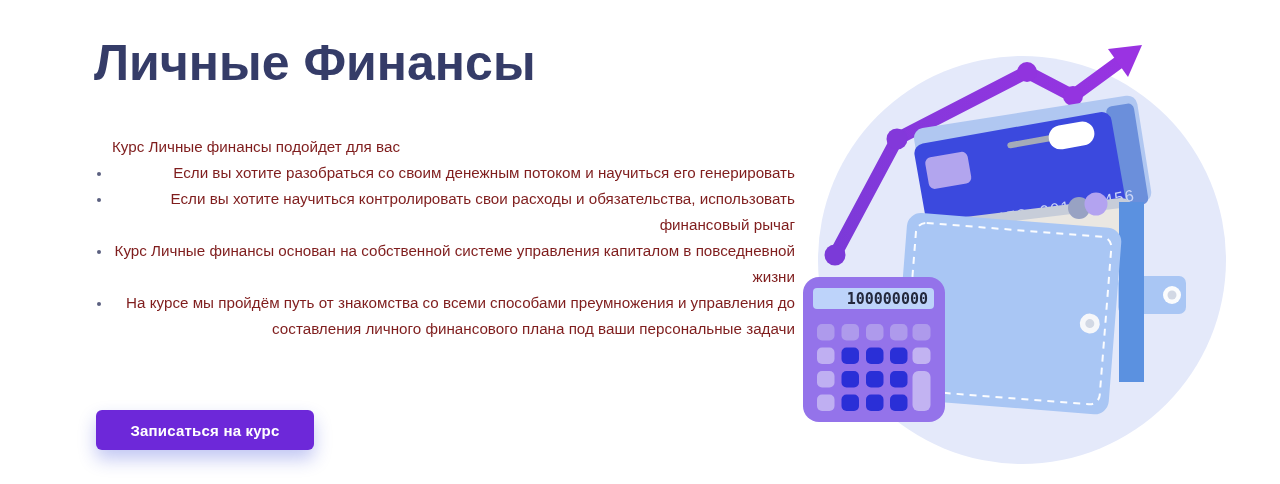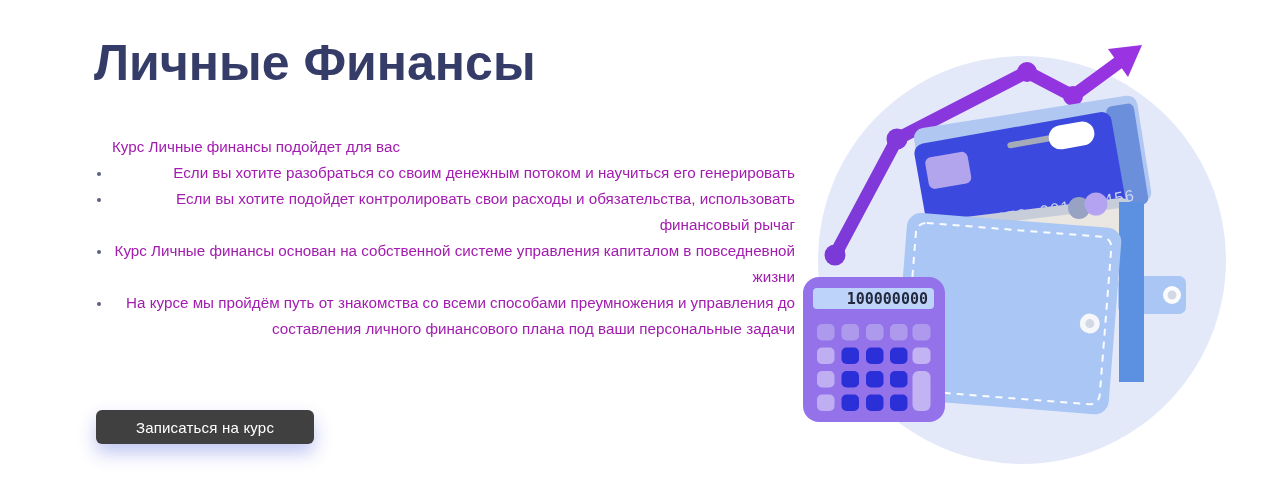--- a/index.html
+++ b/index.html
@@ -11,51 +11,51 @@
     overflow:hidden;
   }
   .hero{position:absolute;inset:0;}
   .page-title{
     position:absolute;left:94px;top:36px;margin:0;
     font-size:50px;font-weight:700;color:#353c68;letter-spacing:0px;
     line-height:1.1;
   }
   .description{
     position:absolute;left:95px;top:134px;width:700px;
-    font-size:15.2px;line-height:26px;color:#a21caf;
+    font-size:15.2px;line-height:26px;color:#7f1d1d;
   }
   .description p{margin:0;padding-left:17px;}
   .description ul{margin:0;padding:0 0 0 17px;list-style:disc outside;text-align:right;}
   .description li{margin:0;}
   .description li::marker{color:#5b6080;font-size:13px;}
   .outro{margin-top:12px !important;}
   .cta-button{
     position:absolute;left:96px;top:410px;
-    width:218px;height:34px;
-    background:#404040;color:#ffffff;
+    width:218px;height:40px;
+    background:#6d28d9;color:#ffffff;
     border:none;border-radius:6px;
     font-family:"Liberation Sans",sans-serif;
-    font-size:15px;font-weight:400;letter-spacing:0.2px;
+    font-size:15px;font-weight:700;letter-spacing:0.2px;
     box-shadow:0 9px 18px rgba(33,52,213,0.28);
     cursor:pointer;
   }
   .illustration{position:absolute;left:780px;top:0;width:500px;height:484px;}
 </style>
 </head>
 <body>
 
 <section class="hero">
 
   <h1 class="page-title">Личные Финансы</h1>
 
   <div class="description">
     <p class="intro">Курс Личные финансы подойдет для вас</p>
     <ul>
       <li>Если вы хотите разобраться со своим денежным потоком и научиться его генерировать</li>
-      <li>Если вы хотите подойдет контролировать свои расходы и обязательства, использовать финансовый рычаг</li>
+      <li>Если вы хотите научиться контролировать свои расходы и обязательства, использовать финансовый рычаг</li>
       <li>Курс Личные финансы основан на собственной системе управления капиталом в повседневной жизни</li>
       <li>На курсе мы пройдём путь от знакомства со всеми способами преумножения и управления до составления личного финансового плана под ваши персональные задачи</li>
     </ul>
   </div>
 
   <button class="cta-button">Записаться на курс</button>
 
   <svg class="illustration" viewBox="780 0 500 484" aria-hidden="true">
     <defs>
       <linearGradient id="arrowGrad" gradientUnits="userSpaceOnUse" x1="835" y1="255" x2="1142" y2="45">

